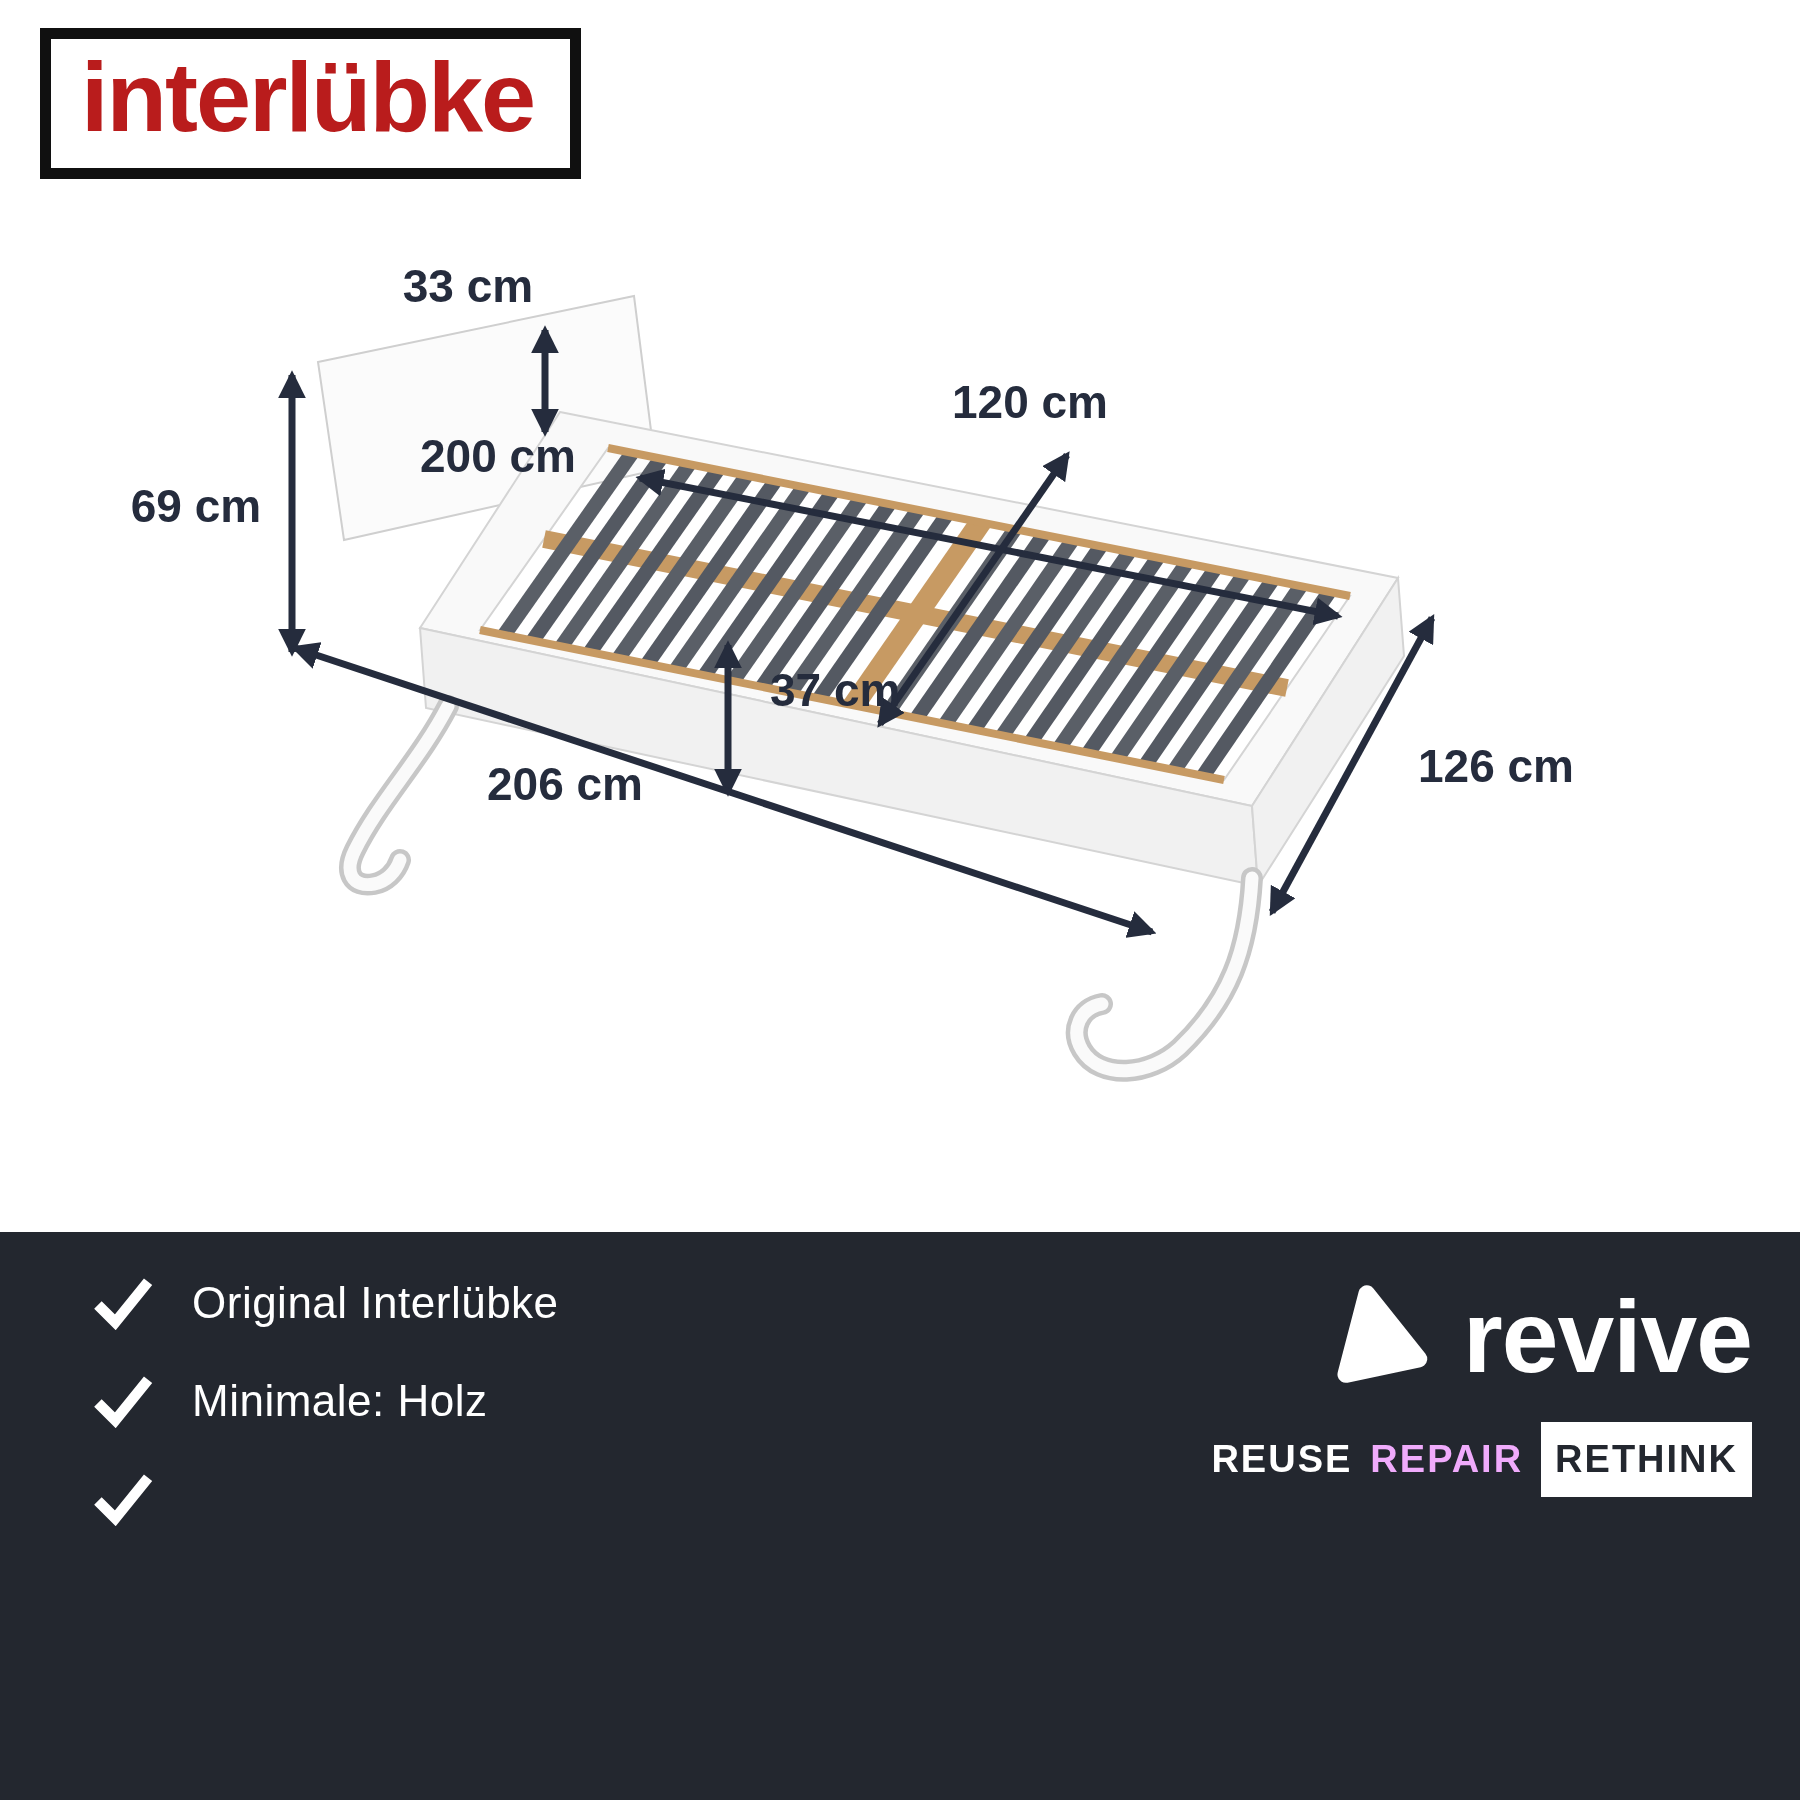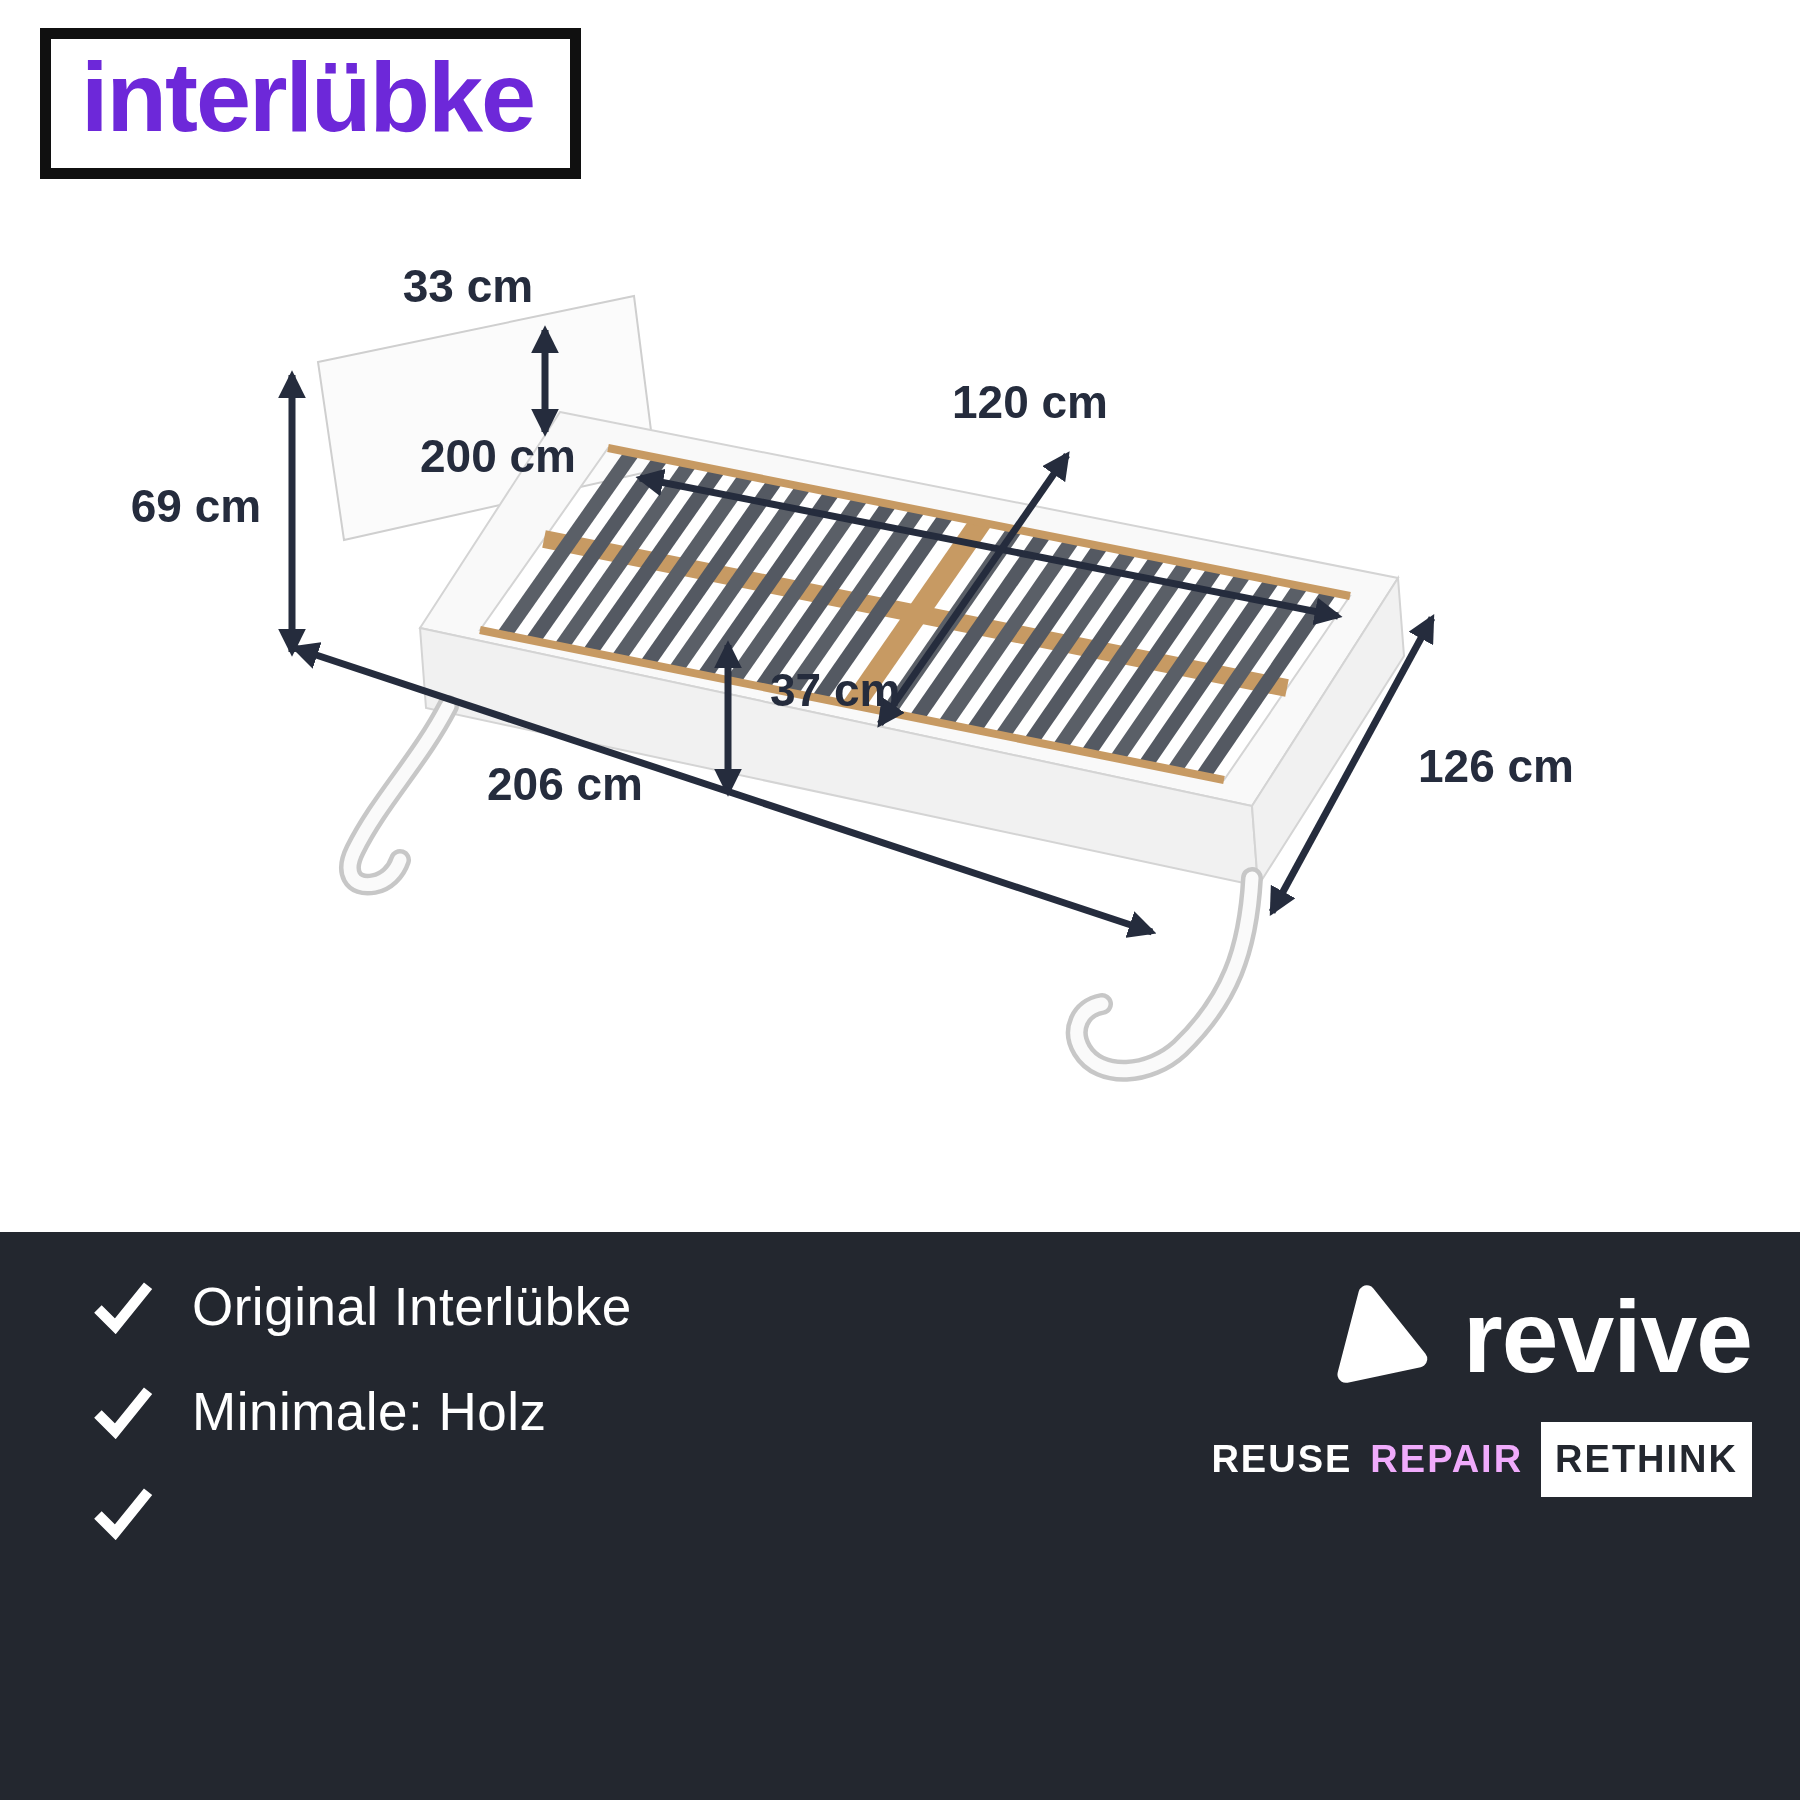--- a/index.html
+++ b/index.html
@@ -2,35 +2,35 @@
 <html><head>
 <meta charset="utf-8">
 <style>
   html,body{margin:0;padding:0;background:#ffffff;}
   .page{position:relative;width:1800px;height:1800px;background:#ffffff;overflow:hidden;
         font-family:"Liberation Sans",sans-serif;}
 
   
   .logo-box{position:absolute;top:28px;left:40px;border:11px solid #101010;
             padding:8px 36px 22px 30px;line-height:1;}
-  .logo-box span{font-size:99px;font-weight:700;letter-spacing:-2px;color:#6d28d9;}
+  .logo-box span{font-size:99px;font-weight:700;letter-spacing:-2px;color:#b91c1c;}
 
   
   .scene{position:absolute;top:0;left:0;}
   .dim-line{stroke:#252c3d;stroke-width:7;}
   .dim-label{font-family:"Liberation Sans",sans-serif;font-size:46px;font-weight:700;fill:#252c3d;}
   .frame-shape{fill:#f9f9f9;stroke:#d4d4d4;stroke-width:2;}
   .frame-face{fill:#f1f1f1;stroke:#d4d4d4;stroke-width:2;}
   .headboard{fill:#fbfbfb;stroke:#cfcfcf;stroke-width:2;}
 
   
   .footer-band{position:absolute;left:0;top:1232px;width:1800px;height:568px;background:#23272f;}
   .features{position:absolute;left:92px;top:44px;display:flex;flex-direction:column;gap:44px;}
   .feature{display:flex;align-items:center;gap:38px;}
-  .feature .label{color:#ffffff;font-size:53px;font-weight:400;letter-spacing:0.5px;}
+  .feature .label{color:#ffffff;font-size:44px;font-weight:400;letter-spacing:0.5px;}
   .check-icon{width:62px;height:54px;flex:0 0 auto;}
 
   .reseller{position:absolute;right:48px;top:44px;display:flex;flex-direction:column;align-items:flex-end;}
   .reseller-row{display:flex;align-items:flex-end;gap:32px;}
   .wordmark{color:#ffffff;font-size:102px;font-weight:700;letter-spacing:-1px;line-height:1;}
   .revive-mark{width:112px;height:112px;}
   .tagline{margin-top:34px;display:flex;align-items:center;gap:18px;
            font-size:38px;font-weight:700;letter-spacing:2px;text-align:right;}
   .tag-reuse{color:#ffffff;}
   .tag-repair{color:#f0abfc;}

